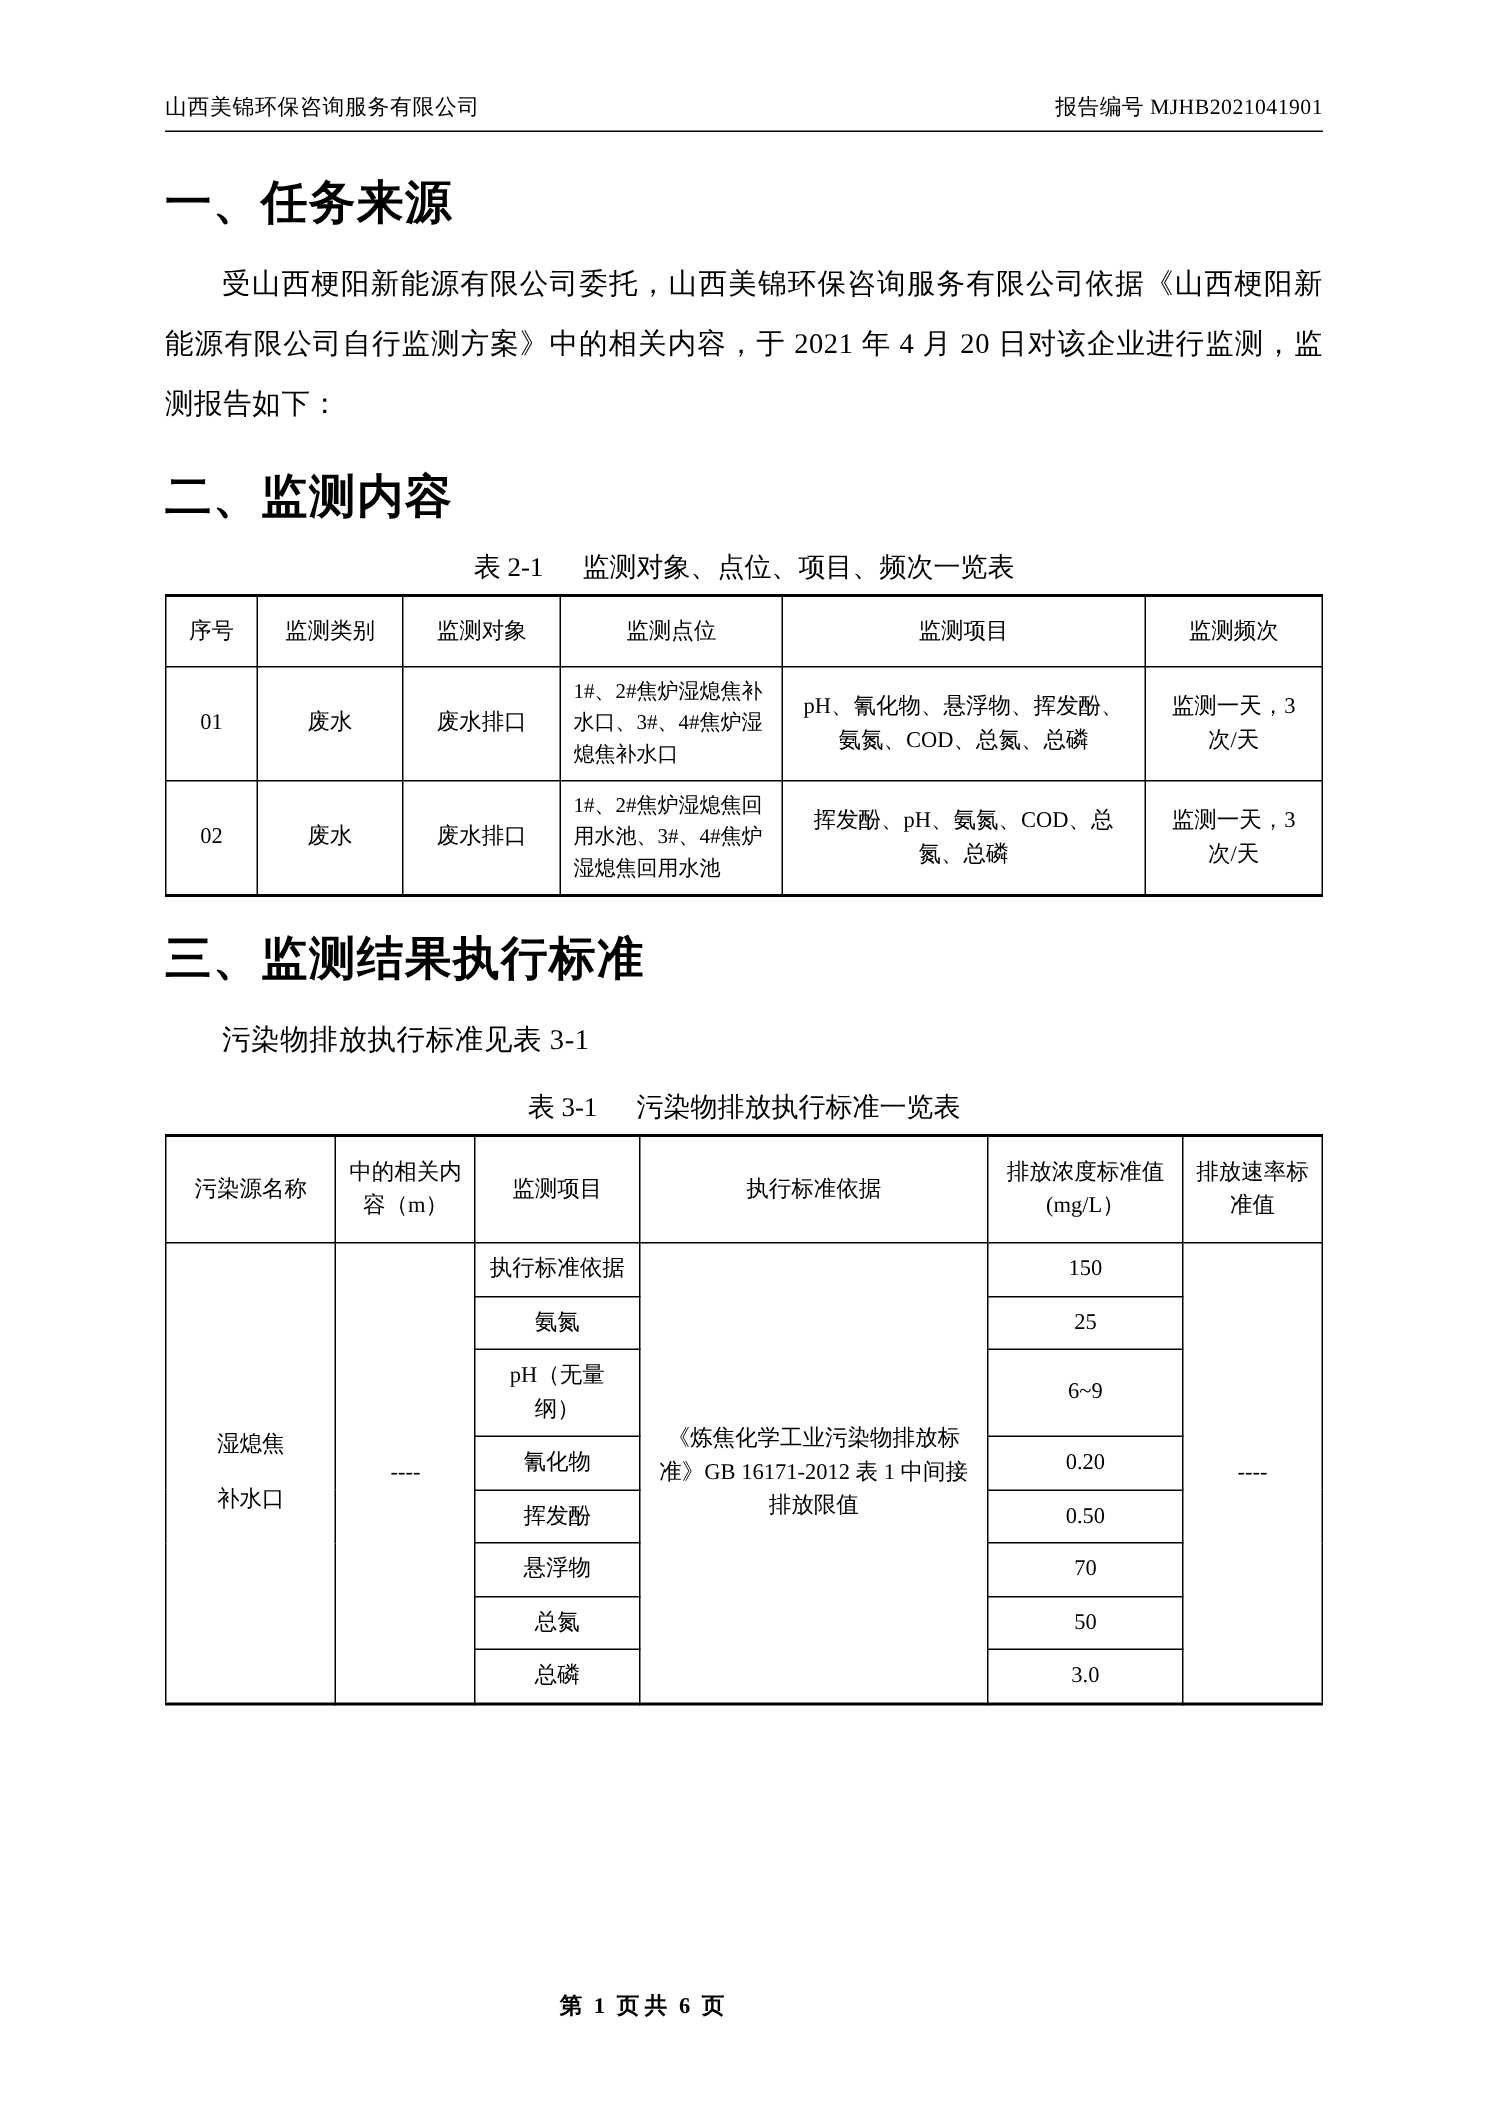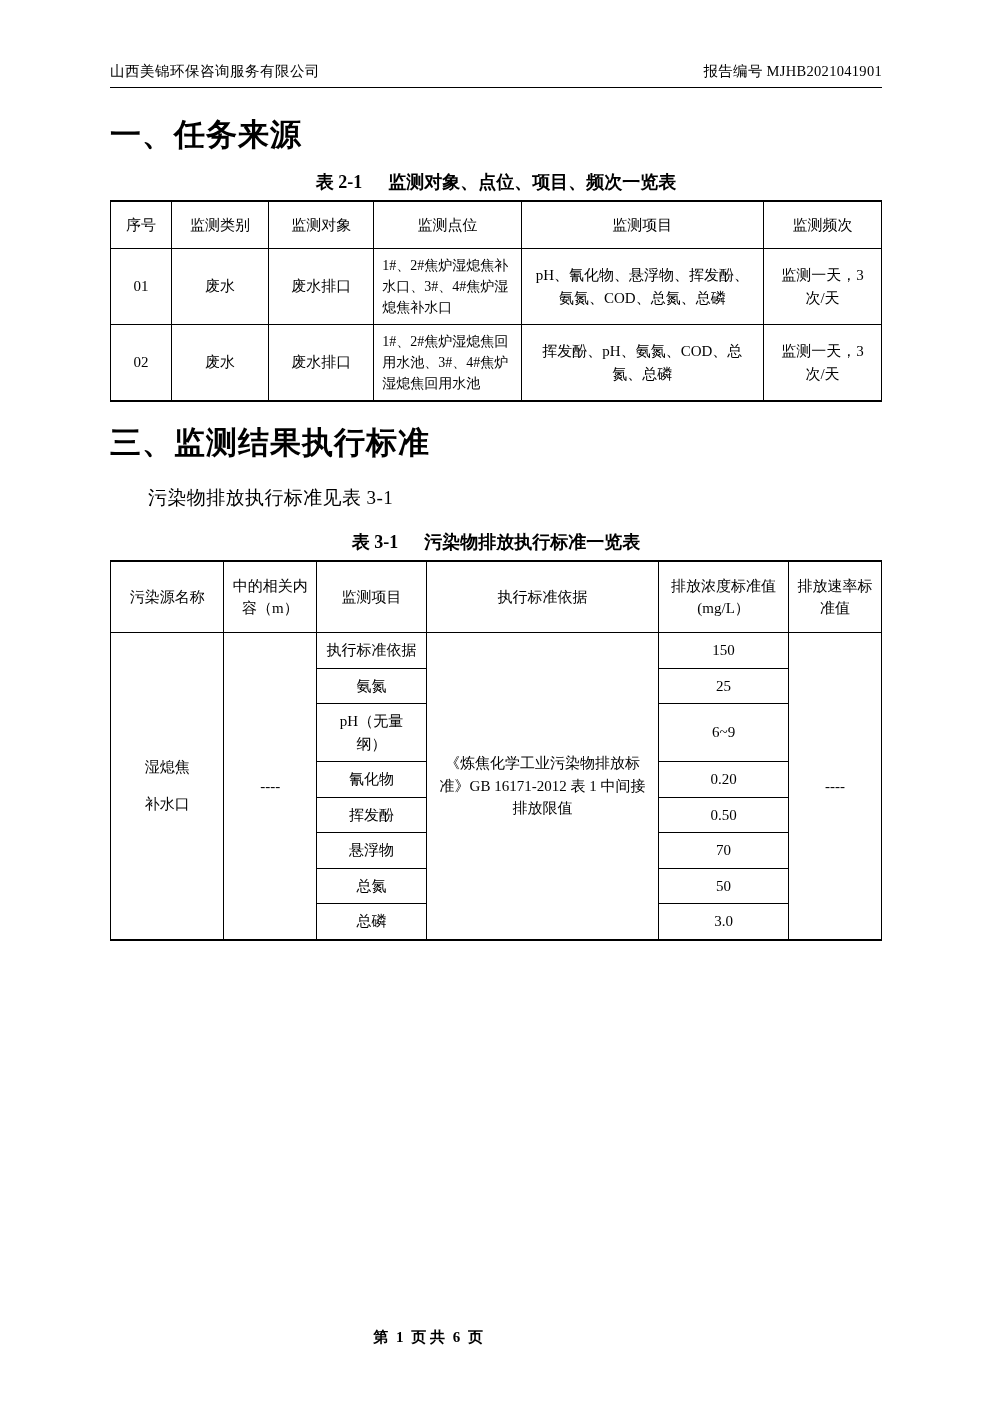--- a/index.html
+++ b/index.html
@@ -45,21 +45,21 @@
     font-size: 19px;
     line-height: 40px;
     margin: 0 0 4px 0;
     text-indent: 2em;
     text-align: justify;
     letter-spacing: 0.4px;
   }
   .table-caption {
     text-align: center;
     font-size: 18px;
-    font-weight: bold;
+    font-weight: normal;
     margin: 12px 0 6px 0;
   }
   .table-caption .cap-gap { display: inline-block; width: 26px; }
   
   table {
     border-collapse: collapse;
     width: 100%;
     font-size: 15px;
     table-layout: fixed;
   }
@@ -97,21 +97,23 @@
 <body>
 
 <div class="page">
 
   <div class="doc-header">
     <div class="left">山西美锦环保咨询服务有限公司</div>
     <div class="right">报告编号 MJHB2021041901</div>
   </div>
 
   <h2 class="section">一、任务来源</h2>
-
+  <p class="body">受山西梗阳新能源有限公司委托，山西美锦环保咨询服务有限公司依据《山西梗阳新能源有限公司自行监测方案》中的相关内容，于 2021 年 4 月 20 日对该企业进行监测，监测报告如下：</p>
+
+  <h2 class="section">二、监测内容</h2>
 
   <div class="table-caption">
     <span>表 2-1</span><span class="cap-gap"></span><span>监测对象、点位、项目、频次一览表</span>
   </div>
 
   <table class="tbl t21">
     <colgroup>
       <col style="width:58px">
       <col style="width:92px">
       <col style="width:100px">

